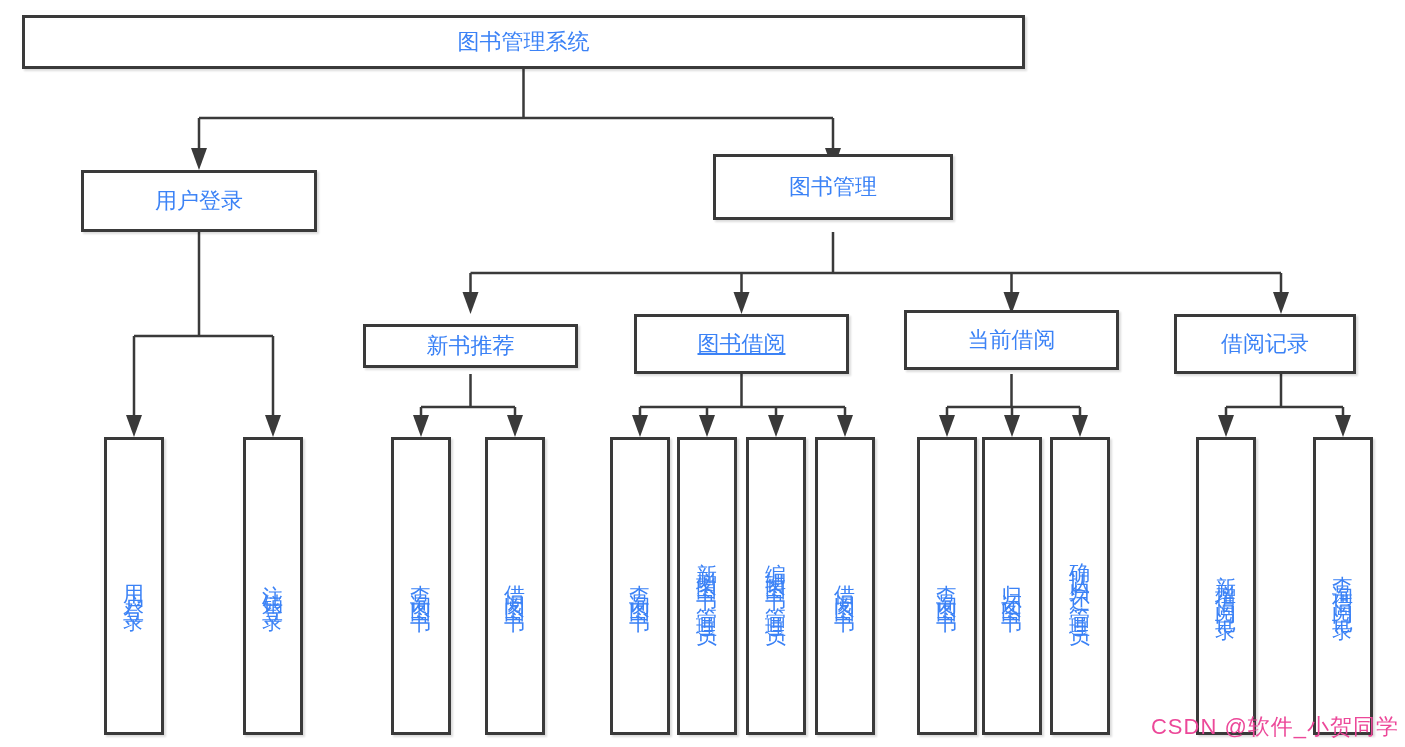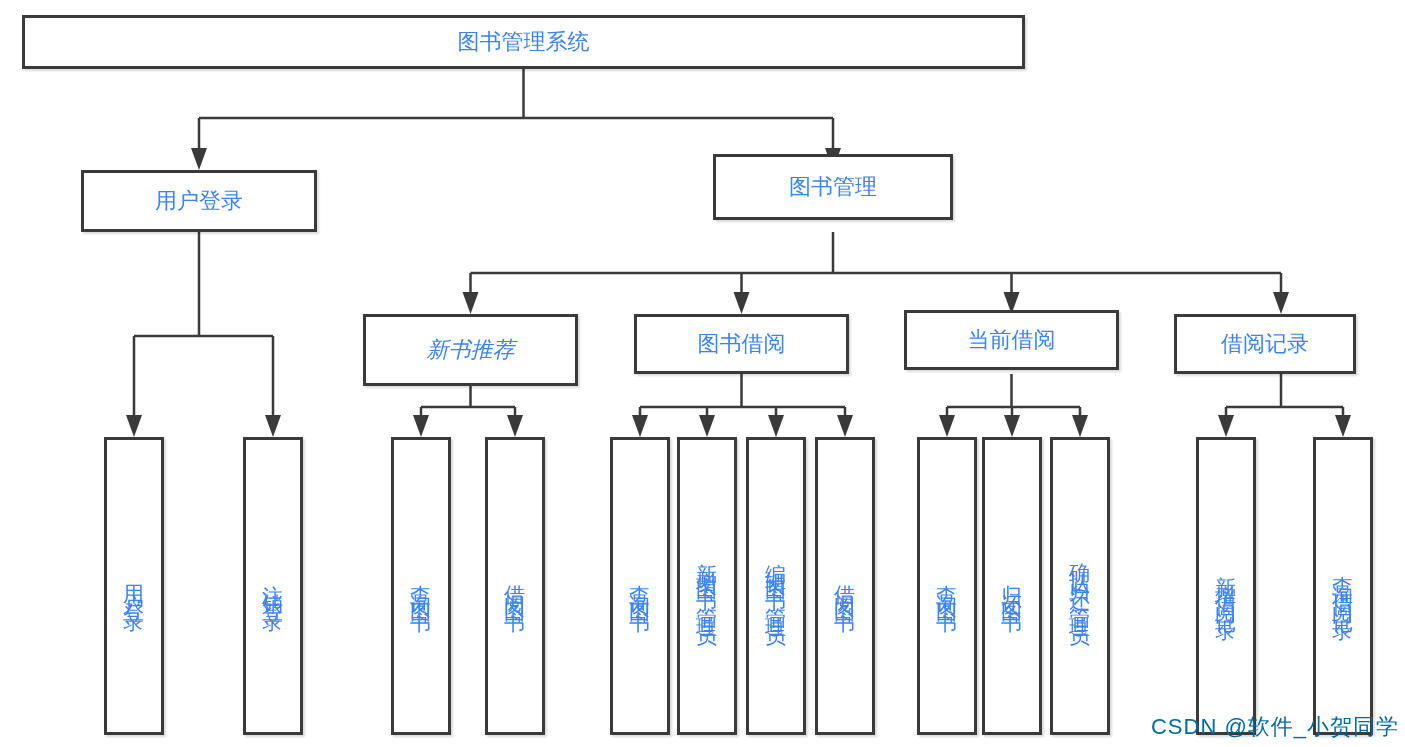--- a/index.html
+++ b/index.html
@@ -18,21 +18,21 @@
     box-shadow:2px 2px 2px rgba(0,0,0,0.14);
     white-space:nowrap;
   }
   .vnode { font-size:21px; }
   .vnode span {
     writing-mode:vertical-rl; text-orientation:mixed;
     letter-spacing:9px; line-height:1;
   }
   .watermark {
     position:absolute; right:6px; bottom:5px;
-    font-size:22px; color:#0369a1; letter-spacing:1px;
+    font-size:22px; color:#ec4899; letter-spacing:1px;
   }
 </style>
 </head>
 <body>
 
 <div class="stage">
 
   <svg class="connectors" width="1405" height="747" viewBox="0 0 1405 747" xmlns="http://www.w3.org/2000/svg">
     <g stroke="#3a3a3a" stroke-width="2.5" fill="none">
 
@@ -74,22 +74,22 @@
       <path d="M1218 415 L1234 415 L1226 437 Z"></path>
       <path d="M1335 415 L1351 415 L1343 437 Z"></path>
     </g>
   </svg>
 
   <div class="node" style="left:22px; top:15px; width:1003px; height:54px;">图书管理系统</div>
 
   <div class="node" style="left:81px; top:170px; width:236px; height:62px;">用户登录</div>
   <div class="node" style="left:713px; top:154px; width:240px; height:66px;">图书管理</div>
 
-  <div class="node" style="left:363px; top:314px; width:215px; height:72px;font-style:italic;">新书推荐</div>
-  <div class="node" style="left:634px; top:314px; width:215px; height:60px;">图书借阅</div>
+  <div class="node" style="left:363px; top:324px; width:215px; height:44px;">新书推荐</div>
+  <div class="node" style="left:634px; top:314px; width:215px; height:60px;text-decoration:underline;">图书借阅</div>
   <div class="node" style="left:904px; top:310px; width:215px; height:60px;">当前借阅</div>
   <div class="node" style="left:1174px; top:314px; width:182px; height:60px;">借阅记录</div>
 
   <div class="node vnode" style="left:104px; top:437px; width:60px; height:298px;">
     <span>用户登录</span>
   </div>
   <div class="node vnode" style="left:243px; top:437px; width:60px; height:298px;">
     <span>注销登录</span>
   </div>
 

